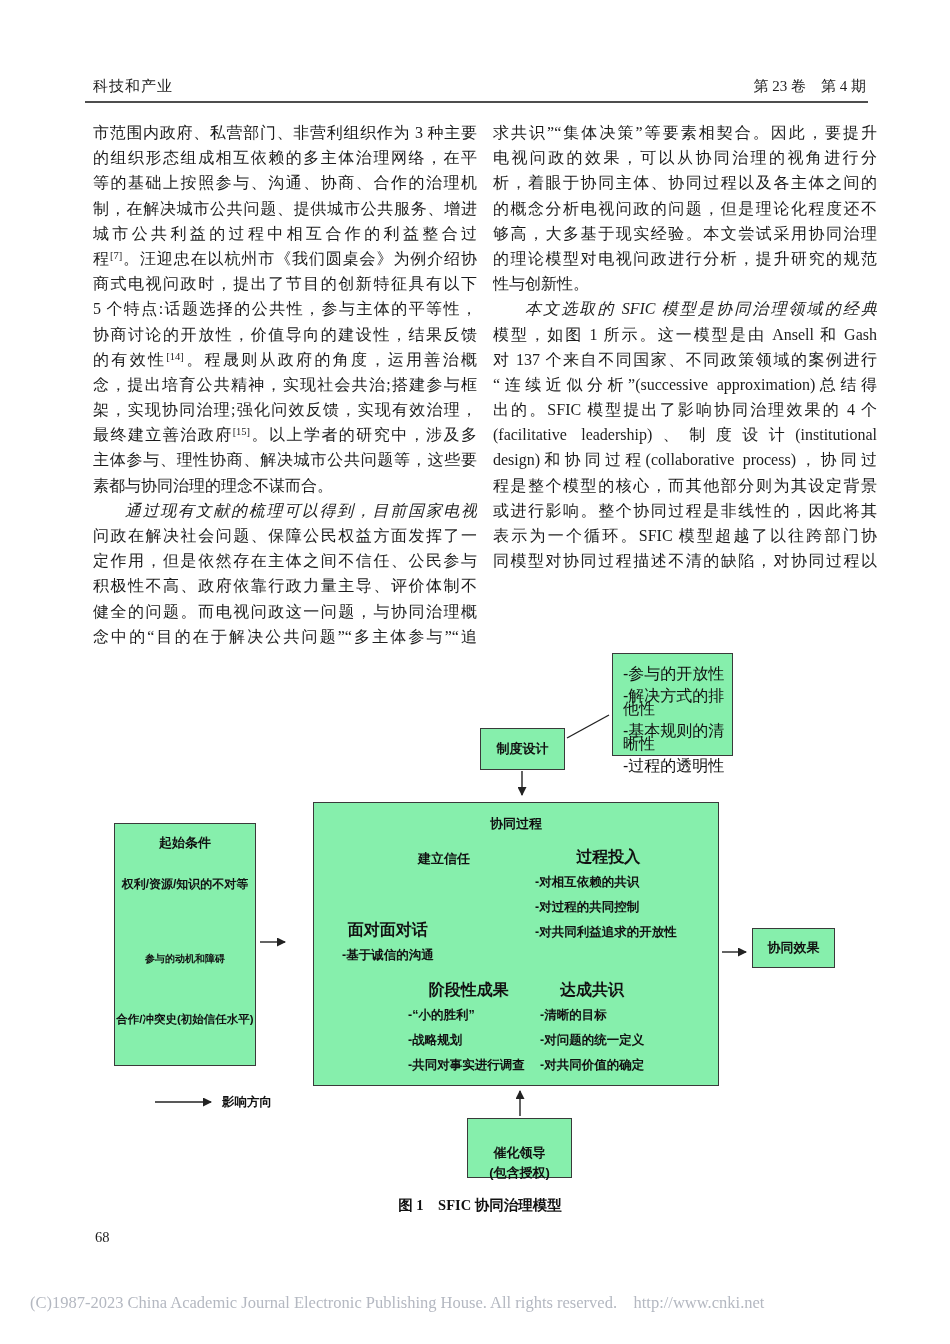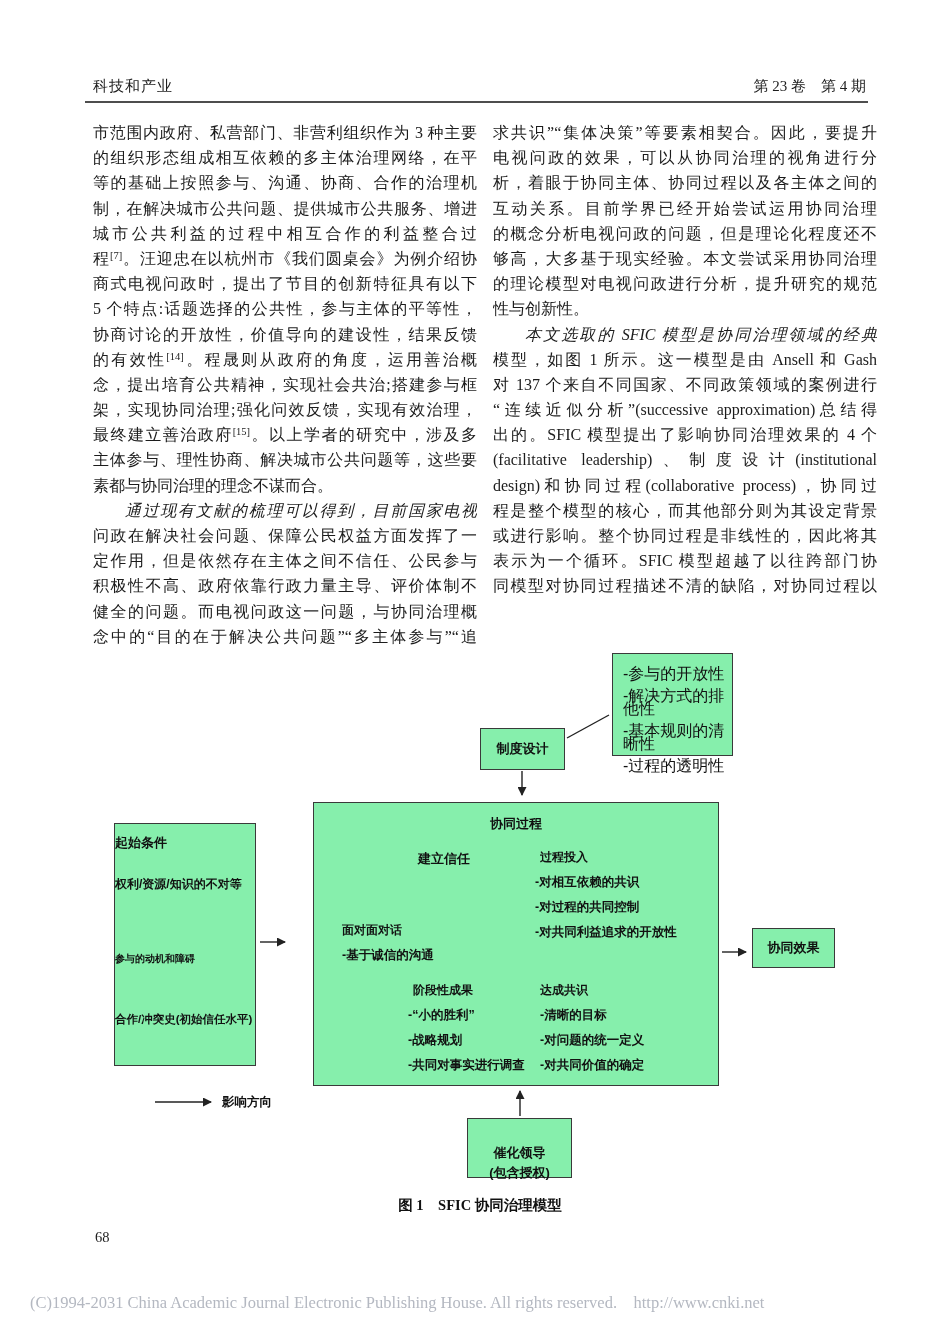--- a/index.html
+++ b/index.html
@@ -25,24 +25,24 @@
 
   
   .figure { position:absolute; left:85px; top:645px; width:790px; height:585px;
             font-family:"Liberation Sans", sans-serif; color:#111; }
   .fig-svg { position:absolute; left:0; top:0; }
   .fbox { position:absolute; border:1.5px solid #3a3a3a; background:#86efac; box-sizing:border-box; }
   .fcenter { display:flex; align-items:center; justify-content:center; text-align:center;
              font-size:13px; font-weight:bold; }
   .flabel { position:absolute; font-size:13px; font-weight:bold; white-space:nowrap; }
   .fgroup { position:absolute; font-size:12.5px; font-weight:bold; white-space:nowrap; }
-  .fgroup .gtitle { font-size:12px; line-height:14px; margin-bottom:11px; padding-left:5px; }
+  .fgroup .gtitle { font-size:16px; line-height:14px; margin-bottom:11px; padding-left:5px;text-align:center; }
   .fgroup .gitem  { line-height:14px; margin-top:11px; }
   .attrs-box .gitem { margin:0 0 8px 0; line-height:13.5px; }
-  .startbox-inner { position:absolute; width:100%; text-align:left; font-weight:bold; }
+  .startbox-inner { position:absolute; width:100%; text-align:center; font-weight:bold; }
   .leader-line { line-height:20px; text-align:center; font-size:13px; font-weight:bold; }
   .fig-caption { position:absolute; top:551px; left:0; width:100%; text-align:center;
                  font-family:"Liberation Serif", serif; font-weight:bold; font-size:14.5px; color:#111; }
 
   
   .page-number { position:absolute; left:95px; top:1229px; font-size:14.5px; }
   .copyright { position:absolute; left:30px; top:1293px; font-size:16.5px; color:#b4b8c1; white-space:pre; }
 </style>
 </head>
 <body>
@@ -73,21 +73,20 @@
       <div class="tline">问政在解决社会问题、保障公民权益方面发挥了一</div>
       <div class="tline">定作用，但是依然存在主体之间不信任、公民参与</div>
       <div class="tline">积极性不高、政府依靠行政力量主导、评价体制不</div>
       <div class="tline">健全的问题。而电视问政这一问题，与协同治理概</div>
       <div class="tline">念中的“目的在于解决公共问题”“多主体参与”“追</div>
     </div>
   <div class="col col-right">
       <div class="tline">求共识”“集体决策”等要素相契合。因此，要提升</div>
       <div class="tline">电视问政的效果，可以从协同治理的视角进行分</div>
       <div class="tline">析，着眼于协同主体、协同过程以及各主体之间的</div>
-      <div class="tline">互动关系。目前学界已经开始尝试运用协同治理</div>
       <div class="tline">的概念分析电视问政的问题，但是理论化程度还不</div>
       <div class="tline">够高，大多基于现实经验。本文尝试采用协同治理</div>
       <div class="tline">的理论模型对电视问政进行分析，提升研究的规范</div>
       <div class="tline end">性与创新性。</div>
       <div class="tline indent">本文选取的 SFIC 模型是协同治理领域的经典</div>
       <div class="tline">模型，如图 1 所示。这一模型是由 Ansell 和 Gash</div>
       <div class="tline">对 137 个来自不同国家、不同政策领域的案例进行</div>
       <div class="tline">“连续近似分析”(successive approximation)总结得</div>
       <div class="tline">出的。SFIC 模型提出了影响协同治理效果的 4 个</div>
       <div class="tline">(facilitative leadership)、制度设计(institutional</div>
@@ -179,15 +178,15 @@
       <div class="leader-line">催化领导</div>
       <div class="leader-line">(包含授权)</div>
     </div>
 
     <div class="flabel" style="left:137px; top:449px; font-size:12.5px;">影响方向</div>
 
     <div class="fig-caption">图 1　SFIC 协同治理模型</div>
   </div>
 
   <div class="page-number">68</div>
-  <div class="copyright">(C)1994-2031 China Academic Journal Electronic Publishing House. All rights reserved.    http://www.cnki.net</div>
+  <div class="copyright">(C)1987-2023 China Academic Journal Electronic Publishing House. All rights reserved.    http://www.cnki.net</div>
 
 </div>
 
 </body></html>

